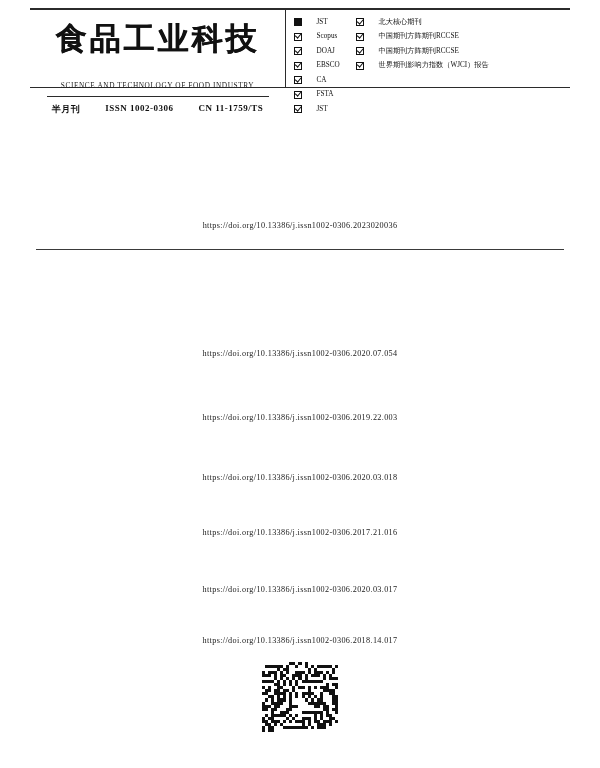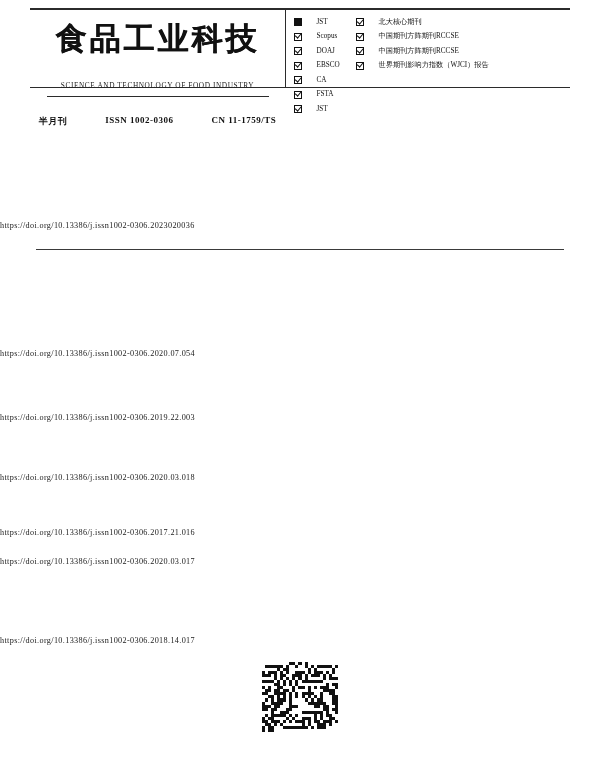--- a/index.html
+++ b/index.html
@@ -60,24 +60,24 @@
   }
   .logo-rule {
     width: 222px;
     height: 1px;
     background: #2b2b2b;
     margin: 6px auto 0 auto;
   }
   .logo-meta {
     display: flex;
     justify-content: center;
-    gap: 38px;
+    gap: 25px;
     font-size: 9px;
     font-weight: bold;
-    margin-top: 18px;
+    margin-top: 6px;
     letter-spacing: 0.5px;
     color: #111;
     white-space: nowrap;
   }
 
   .index-block {
     flex: 1;
     display: flex;
     padding: 5px 0 0 8px;
     box-sizing: border-box;
@@ -120,21 +120,21 @@
     transform: rotate(40deg);
   }
   .chk.filled {
     background: #111;
   }
 
   
   .doi-line {
     position: absolute;
     width: 100%;
-    text-align: left;
+    text-align: center;
     font-family: "Liberation Serif", serif;
     font-size: 8.2px;
     letter-spacing: 0.35px;
     color: #1a1a1a;
     white-space: nowrap;
   }
   .hrule {
     position: absolute;
     left: 36px;
     width: 528px;
@@ -228,21 +228,21 @@
     </div>
   </div>
 </div>
 
 <div class="doi-line" style="top:221px">https://doi.org/10.13386/j.issn1002-0306.2023020036</div>
 <div class="hrule" style="top:249px"></div>
 <div class="doi-line" style="top:349px">https://doi.org/10.13386/j.issn1002-0306.2020.07.054</div>
 <div class="doi-line" style="top:413px">https://doi.org/10.13386/j.issn1002-0306.2019.22.003</div>
 <div class="doi-line" style="top:473px">https://doi.org/10.13386/j.issn1002-0306.2020.03.018</div>
 <div class="doi-line" style="top:528px">https://doi.org/10.13386/j.issn1002-0306.2017.21.016</div>
-<div class="doi-line" style="top:557px">https://doi.org/10.13386/j.issn1002-0306.2020.03.017</div>
+<div class="doi-line" style="top:585px">https://doi.org/10.13386/j.issn1002-0306.2020.03.017</div>
 <div class="doi-line" style="top:636px">https://doi.org/10.13386/j.issn1002-0306.2018.14.017</div>
 
 <div class="qr-wrap">
   <div class="qr" id="qr" style="grid-template-columns: repeat(25, 1fr); grid-template-rows: repeat(25, 1fr);">
       <i></i>
       <i></i>
       <i></i>
       <i></i>
       <i></i>
       <i></i>

